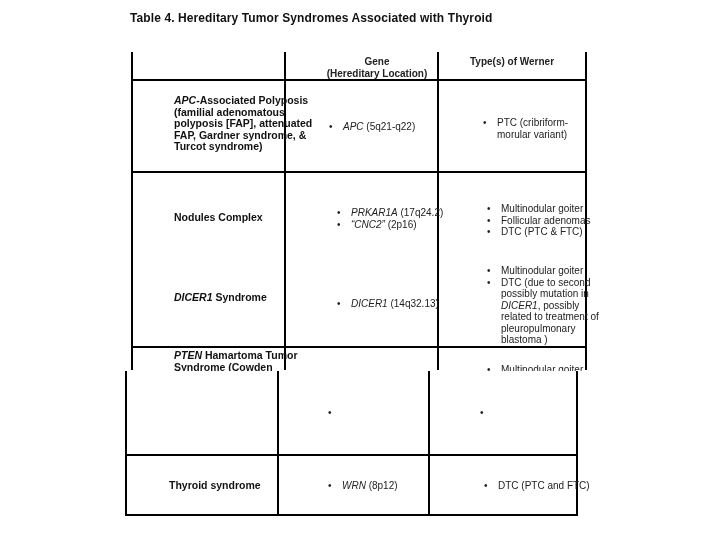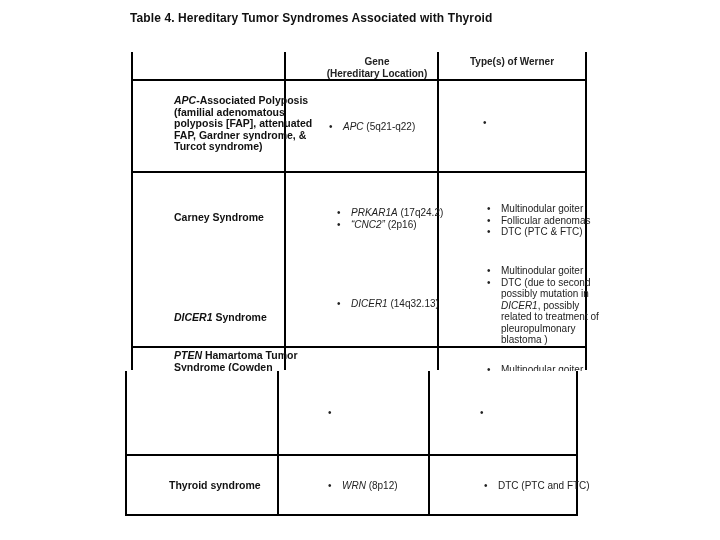--- a/index.html
+++ b/index.html
@@ -100,42 +100,42 @@
   <div class="cell syn" style="left:138px; top:95px; width:142px;">
     <span class="it">APC</span><span>-Associated Polyposis (familial adenomatous polyposis [FAP], attenuated FAP, Gardner syndrome, &amp; Turcot syndrome)</span>
   </div>
   <div class="cell" style="left:291px; top:121px; width:140px;">
     <ul class="bul">
       <li><span class="dot">•</span><span class="it">APC</span><span> (5q21-q22)</span></li>
     </ul>
   </div>
   <div class="cell" style="left:445px; top:117px; width:135px;">
     <ul class="bul">
-      <li style="width:90px;"><span class="dot">•</span></li>
+      <li style="width:90px;"><span class="dot">•</span><span>PTC (cribriform-morular variant)</span></li>
     </ul>
   </div>
 
   <div class="cell syn" style="left:138px; top:212px; width:142px;">
-    <span>Carney Syndrome</span>
+    <span>Nodules Complex</span>
   </div>
   <div class="cell" style="left:299px; top:207px; width:135px;">
     <ul class="bul">
       <li><span class="dot">•</span><span class="it">PRKAR1A</span><span> (17q24.2)</span></li>
       <li><span class="dot">•</span><span class="it">“CNC2”</span><span> (2p16)</span></li>
     </ul>
   </div>
   <div class="cell" style="left:449px; top:203px; width:135px;">
     <ul class="bul">
       <li><span class="dot">•</span><span>Multinodular goiter</span></li>
       <li><span class="dot">•</span><span>Follicular adenomas</span></li>
       <li><span class="dot">•</span><span>DTC (PTC &amp; FTC)</span></li>
     </ul>
   </div>
 
-  <div class="cell syn" style="left:138px; top:312px; width:142px;">
+  <div class="cell syn" style="left:138px; top:292px; width:142px;">
     <span class="it">DICER1</span><span> Syndrome</span>
   </div>
   <div class="cell" style="left:299px; top:298px; width:135px;">
     <ul class="bul">
       <li><span class="dot">•</span><span class="it">DICER1</span><span> (14q32.13)</span></li>
     </ul>
   </div>
   <div class="cell" style="left:449px; top:265px; width:130px;">
     <ul class="bul">
       <li><span class="dot">•</span><span>Multinodular goiter</span></li>

